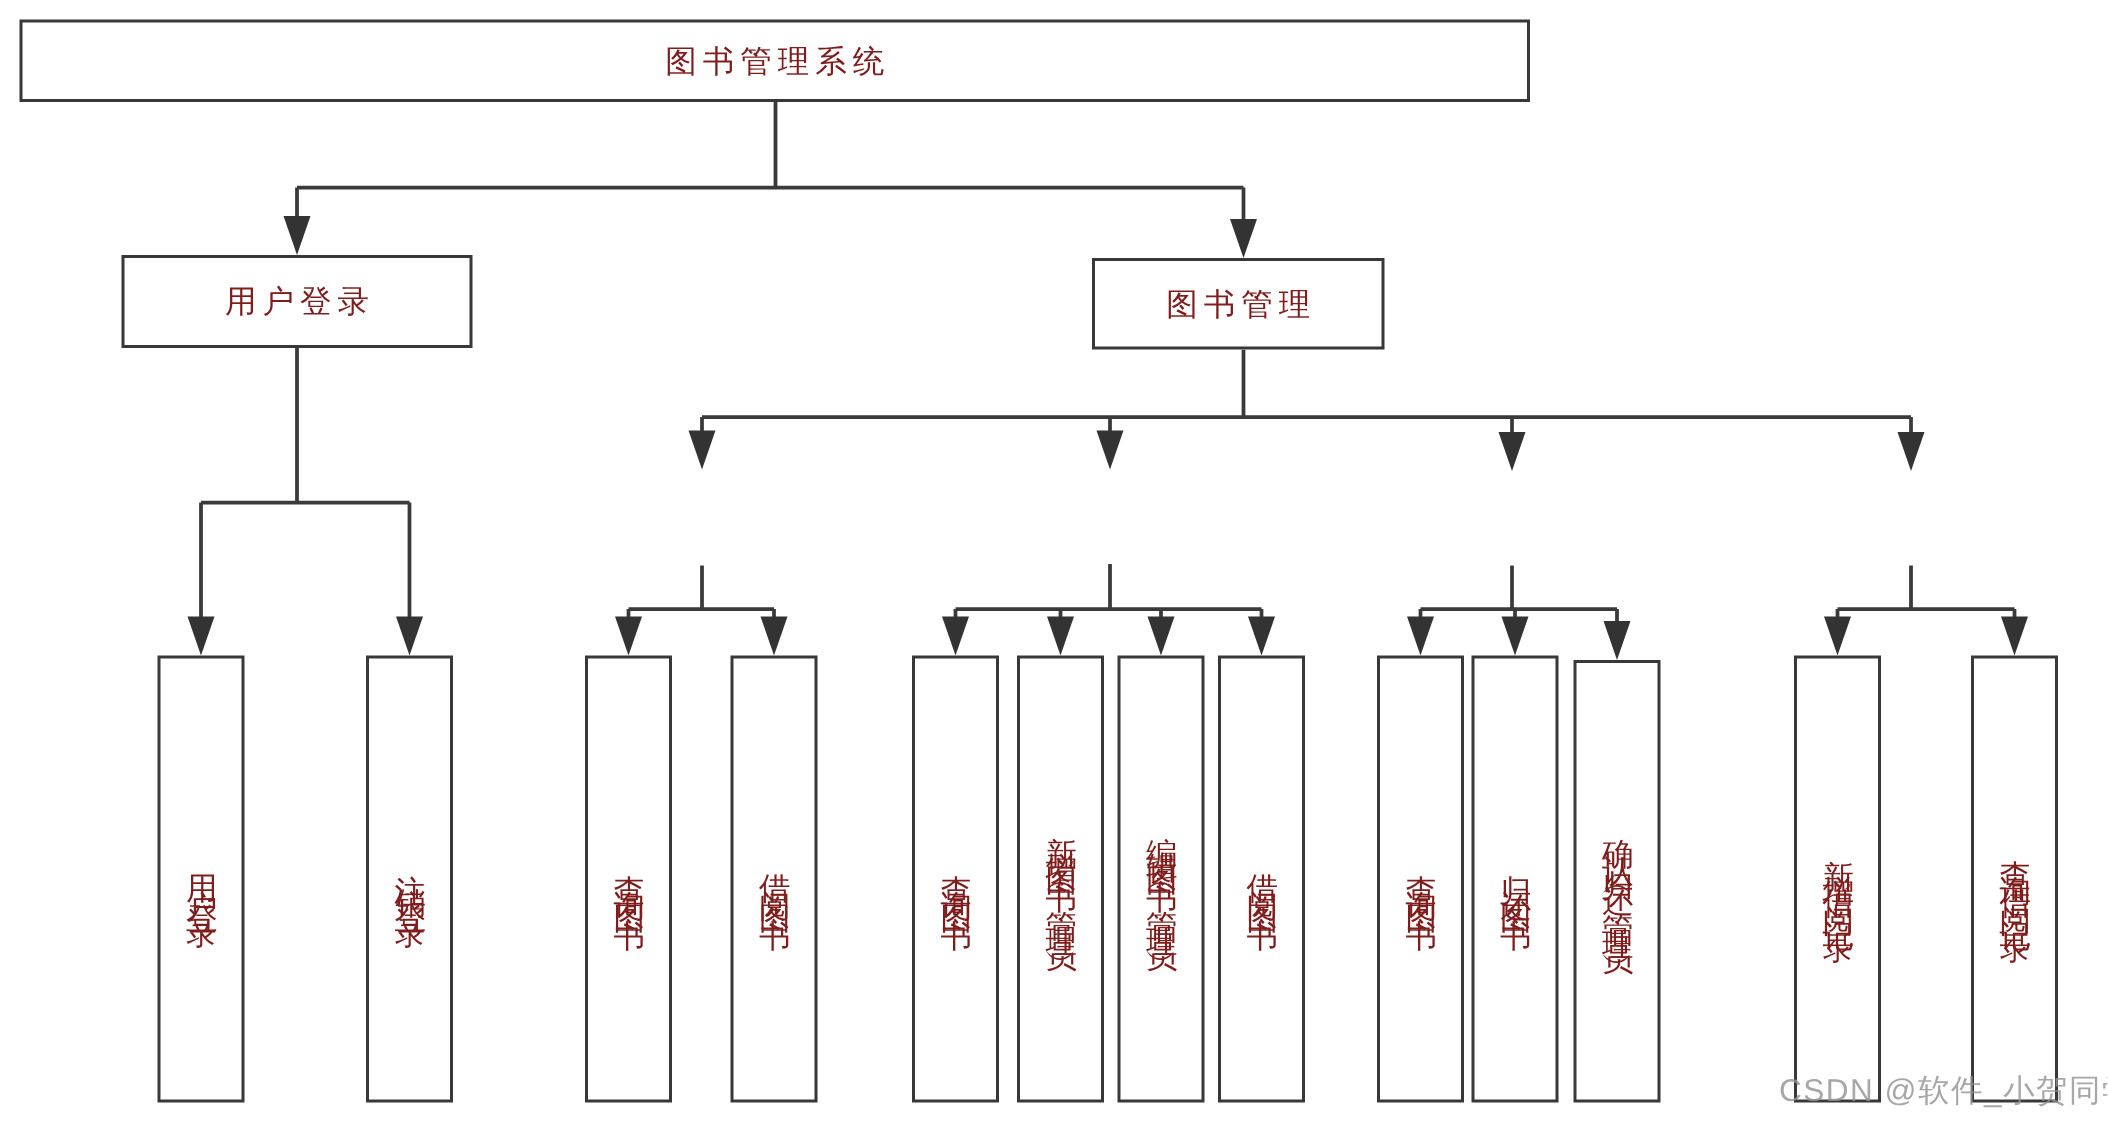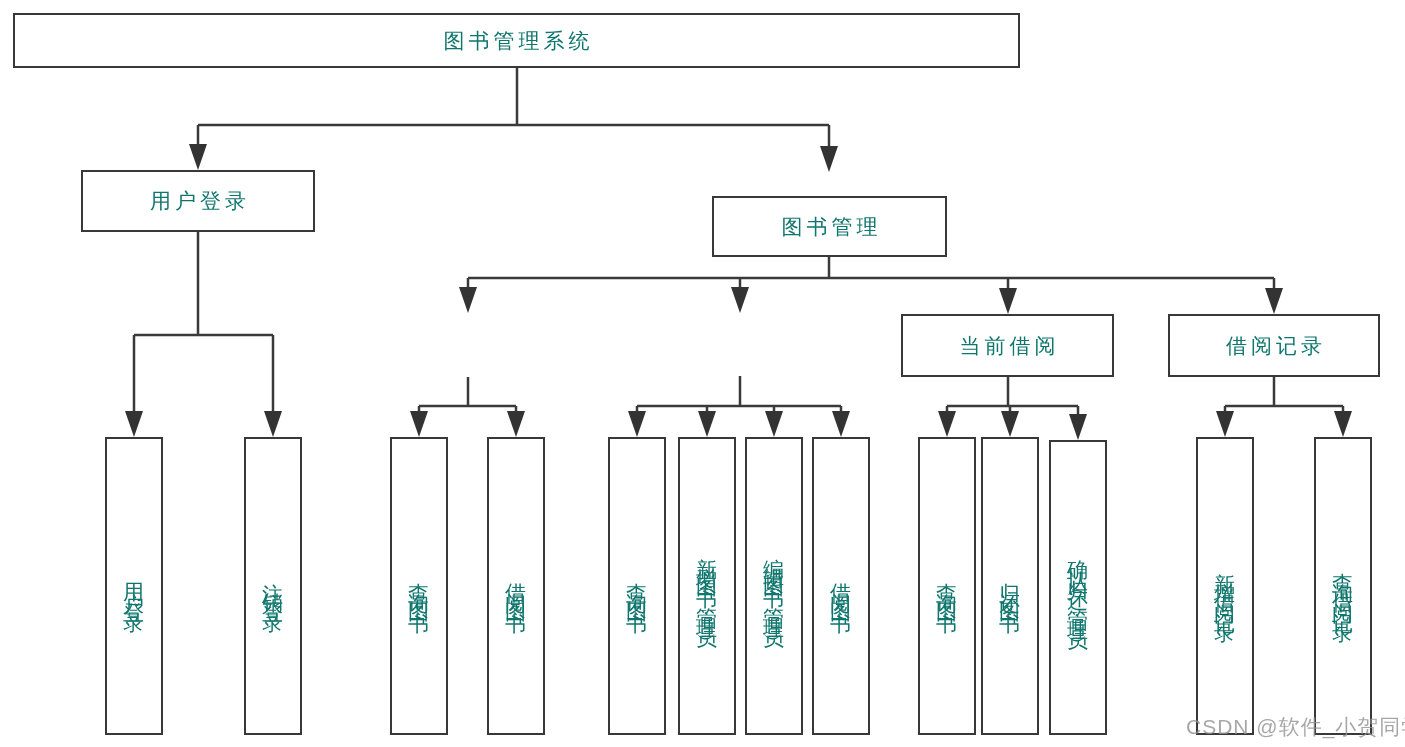--- a/index.html
+++ b/index.html
@@ -31,21 +31,21 @@
     stroke: none;
   }
 
   .node {
     position: absolute;
     border: 2.5px solid #383838;
     background: #ffffff;
     display: flex;
     align-items: center;
     justify-content: center;
-    color: #0f766e;
+    color: #7f1d1d;
     z-index: 2;
   }
   .h-node {
     font-size: 21px;
     letter-spacing: 4px;
     white-space: nowrap;
   }
   .h-node .label { transform: translateX(2px); }
   .v-node {
     font-size: 21px;
@@ -64,21 +64,21 @@
     font-size: 21px;
     letter-spacing: 1px;
     color: rgba(148, 148, 148, 0.82);
     white-space: nowrap;
     z-index: 3;
   }
 
   
   .n-root            { left: 13px;   top: 13px;  width: 1007px; height: 55px; }
   .n-user-login      { left: 81px;   top: 170px; width: 234px;  height: 62px; }
-  .n-book-mgmt       { left: 712px;  top: 172px; width: 235px;  height: 61px; margin-top: 24px; }
+  .n-book-mgmt       { left: 728px;  top: 172px; width: 195px;  height: 61px; }
   .n-new-book-rec    { left: 361px;  top: 313px; width: 215px;  height: 64px; }
   .n-book-borrow     { left: 632px;  top: 313px; width: 216px;  height: 63px; }
   .n-current-borrow  { left: 901px;  top: 314px; width: 213px;  height: 63px; }
   .n-borrow-records  { left: 1168px; top: 314px; width: 212px;  height: 63px; }
 
   .n-leaf-user-login { left: 105px;  top: 437px; width: 58px;   height: 298px; }
   .n-leaf-logout     { left: 244px;  top: 437px; width: 58px;   height: 298px; }
   .n-nb-query        { left: 390px;  top: 437px; width: 58px;   height: 298px; }
   .n-nb-borrow       { left: 487px;  top: 437px; width: 58px;   height: 298px; }
   .n-bb-query        { left: 608px;  top: 437px; width: 58px;   height: 298px; }
@@ -150,26 +150,20 @@
     <span class="label">图书管理系统</span>
   </div>
 
   <div class="node h-node n-user-login">
     <span class="label">用户登录</span>
   </div>
   <div class="node h-node n-book-mgmt">
     <span class="label">图书管理</span>
   </div>
 
-  <div class="node h-node n-current-borrow">
-    <span class="label">当前借阅</span>
-  </div>
-  <div class="node h-node n-borrow-records">
-    <span class="label">借阅记录</span>
-  </div>
 
   <div class="node v-node n-leaf-user-login">
     <span class="label">用户登录</span>
   </div>
   <div class="node v-node n-leaf-logout">
     <span class="label">注销登录</span>
   </div>
 
   <div class="node v-node n-nb-query">
     <span class="label">查询图书</span>

